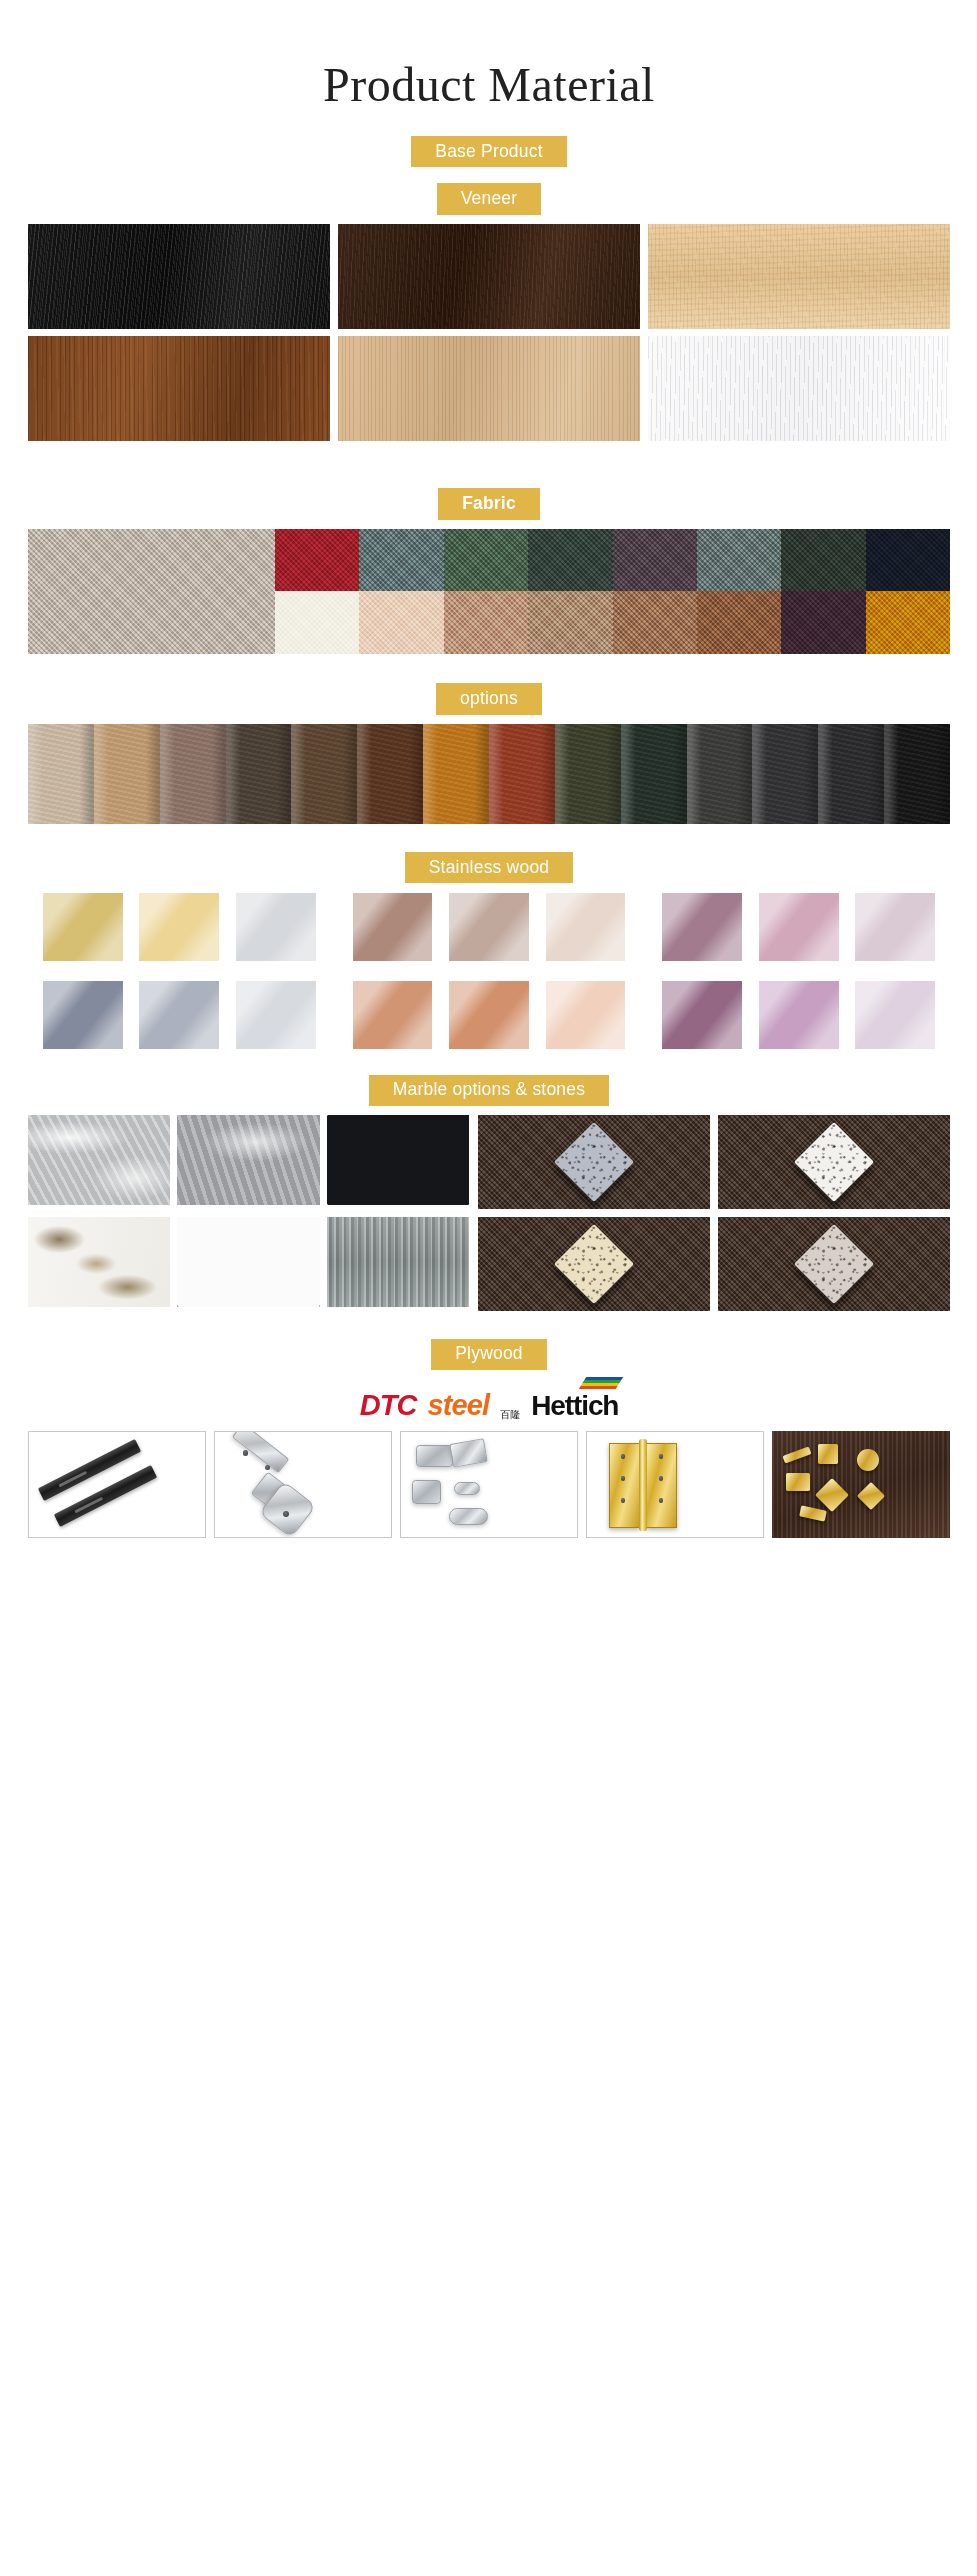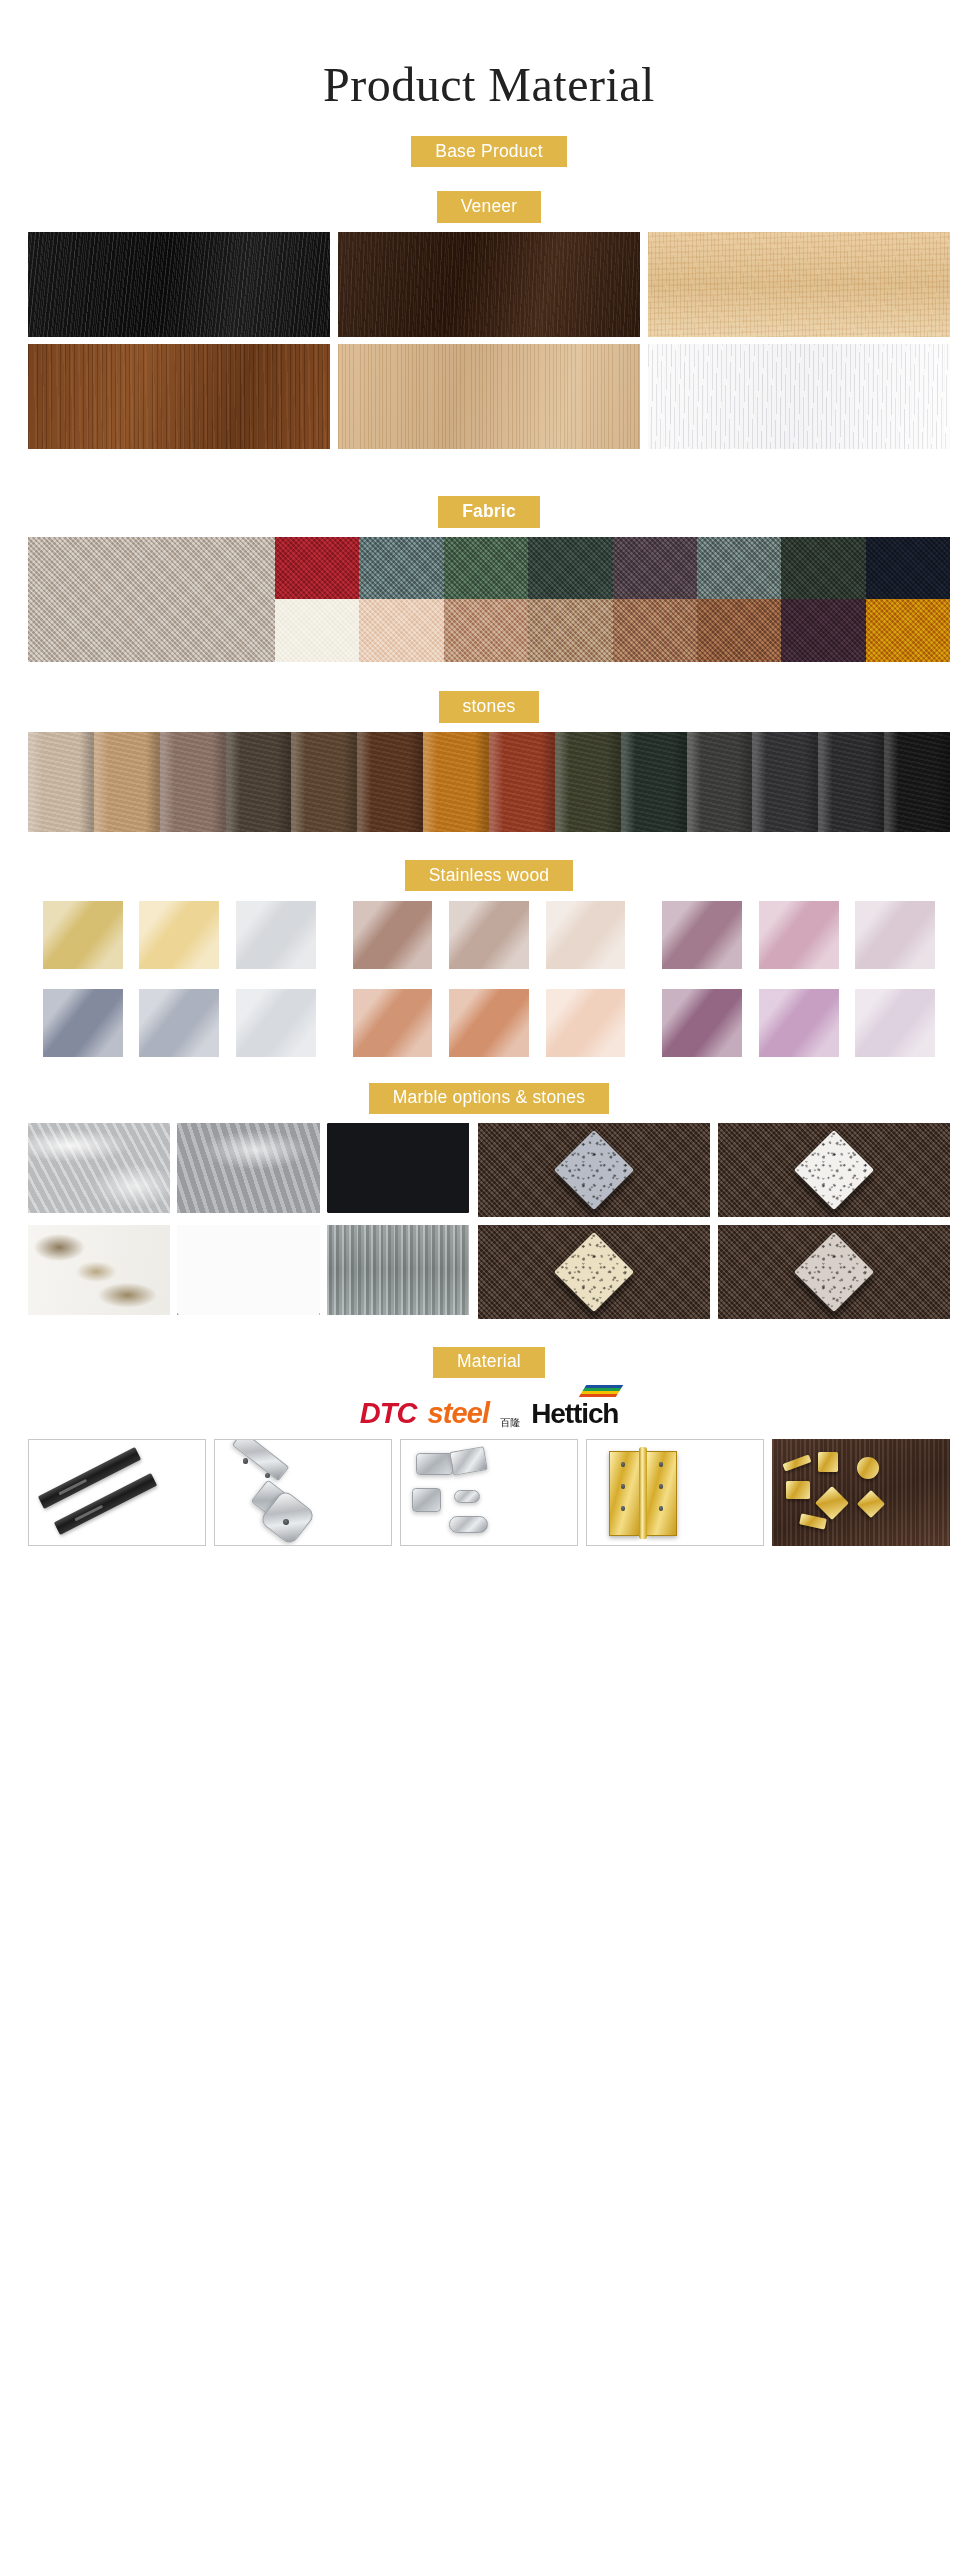--- a/index.html
+++ b/index.html
@@ -383,21 +383,21 @@
 <div class="page">
 
   <h1 class="page-title" id="main-title">Product Material</h1>
 
   <div class="section">
     <div class="badge-row">
       <span class="badge">Base Product</span>
     </div>
   </div>
 
-  <div class="section" style="margin-top:24px;">
+  <div class="section" style="margin-top:16px;">
     <div class="badge-row">
       <span class="badge">Veneer</span>
     </div>
     <div class="inner">
       <div class="veneer-grid" id="veneer-grid">
           <div class="veneer-cell v-black"></div>
           <div class="veneer-cell v-espresso"></div>
           <div class="veneer-cell v-oak"></div>
           <div class="veneer-cell v-walnut"></div>
           <div class="veneer-cell v-natural"></div>
@@ -446,21 +446,21 @@
               <div class="fabric-sw" style="background-color: rgb(23, 27, 40);"></div>
               <div class="fabric-sw" style="background-color: rgb(192, 124, 10);"></div>
             </div>
           </div>
       </div>
     </div>
   </div>
 
   <div class="section" style="margin-top:29.5px;">
     <div class="badge-row">
-      <span class="badge">stones</span>
+      <span class="badge">options</span>
     </div>
     <div class="inner">
       <div class="leather-wrap" id="leather-wrap">
           <div class="leather-sw" style="background-color: rgb(205, 187, 166);"></div>
           <div class="leather-sw" style="background-color: rgb(195, 157, 115);"></div>
           <div class="leather-sw" style="background-color: rgb(142, 116, 104);"></div>
           <div class="leather-sw" style="background-color: rgb(75, 64, 52);"></div>
           <div class="leather-sw" style="background-color: rgb(93, 70, 49);"></div>
           <div class="leather-sw" style="background-color: rgb(90, 53, 32);"></div>
           <div class="leather-sw" style="background-color: rgb(192, 118, 26);"></div>
@@ -536,21 +536,21 @@
             <div class="stone-card">
               <div class="stone-tile st-speck" style="background-color: rgb(216, 207, 200);"></div>
             </div>
           </div>
       </div>
     </div>
   </div>
 
   <div class="section" style="margin-top:28px;">
     <div class="badge-row">
-      <span class="badge">Material</span>
+      <span class="badge">Plywood</span>
     </div>
     <div class="inner">
       <div class="brand-row">
         <span class="brand-dtc">DTC</span>
         <span class="brand-blum">steel</span>
         <span class="brand-cn">百隆</span>
         <span class="brand-hettich-wrap">
           <span class="hettich-stripes" id="hettich-stripes">
               <i style="background: rgb(27, 79, 160);"></i>
               <i style="background: rgb(31, 158, 74);"></i>

